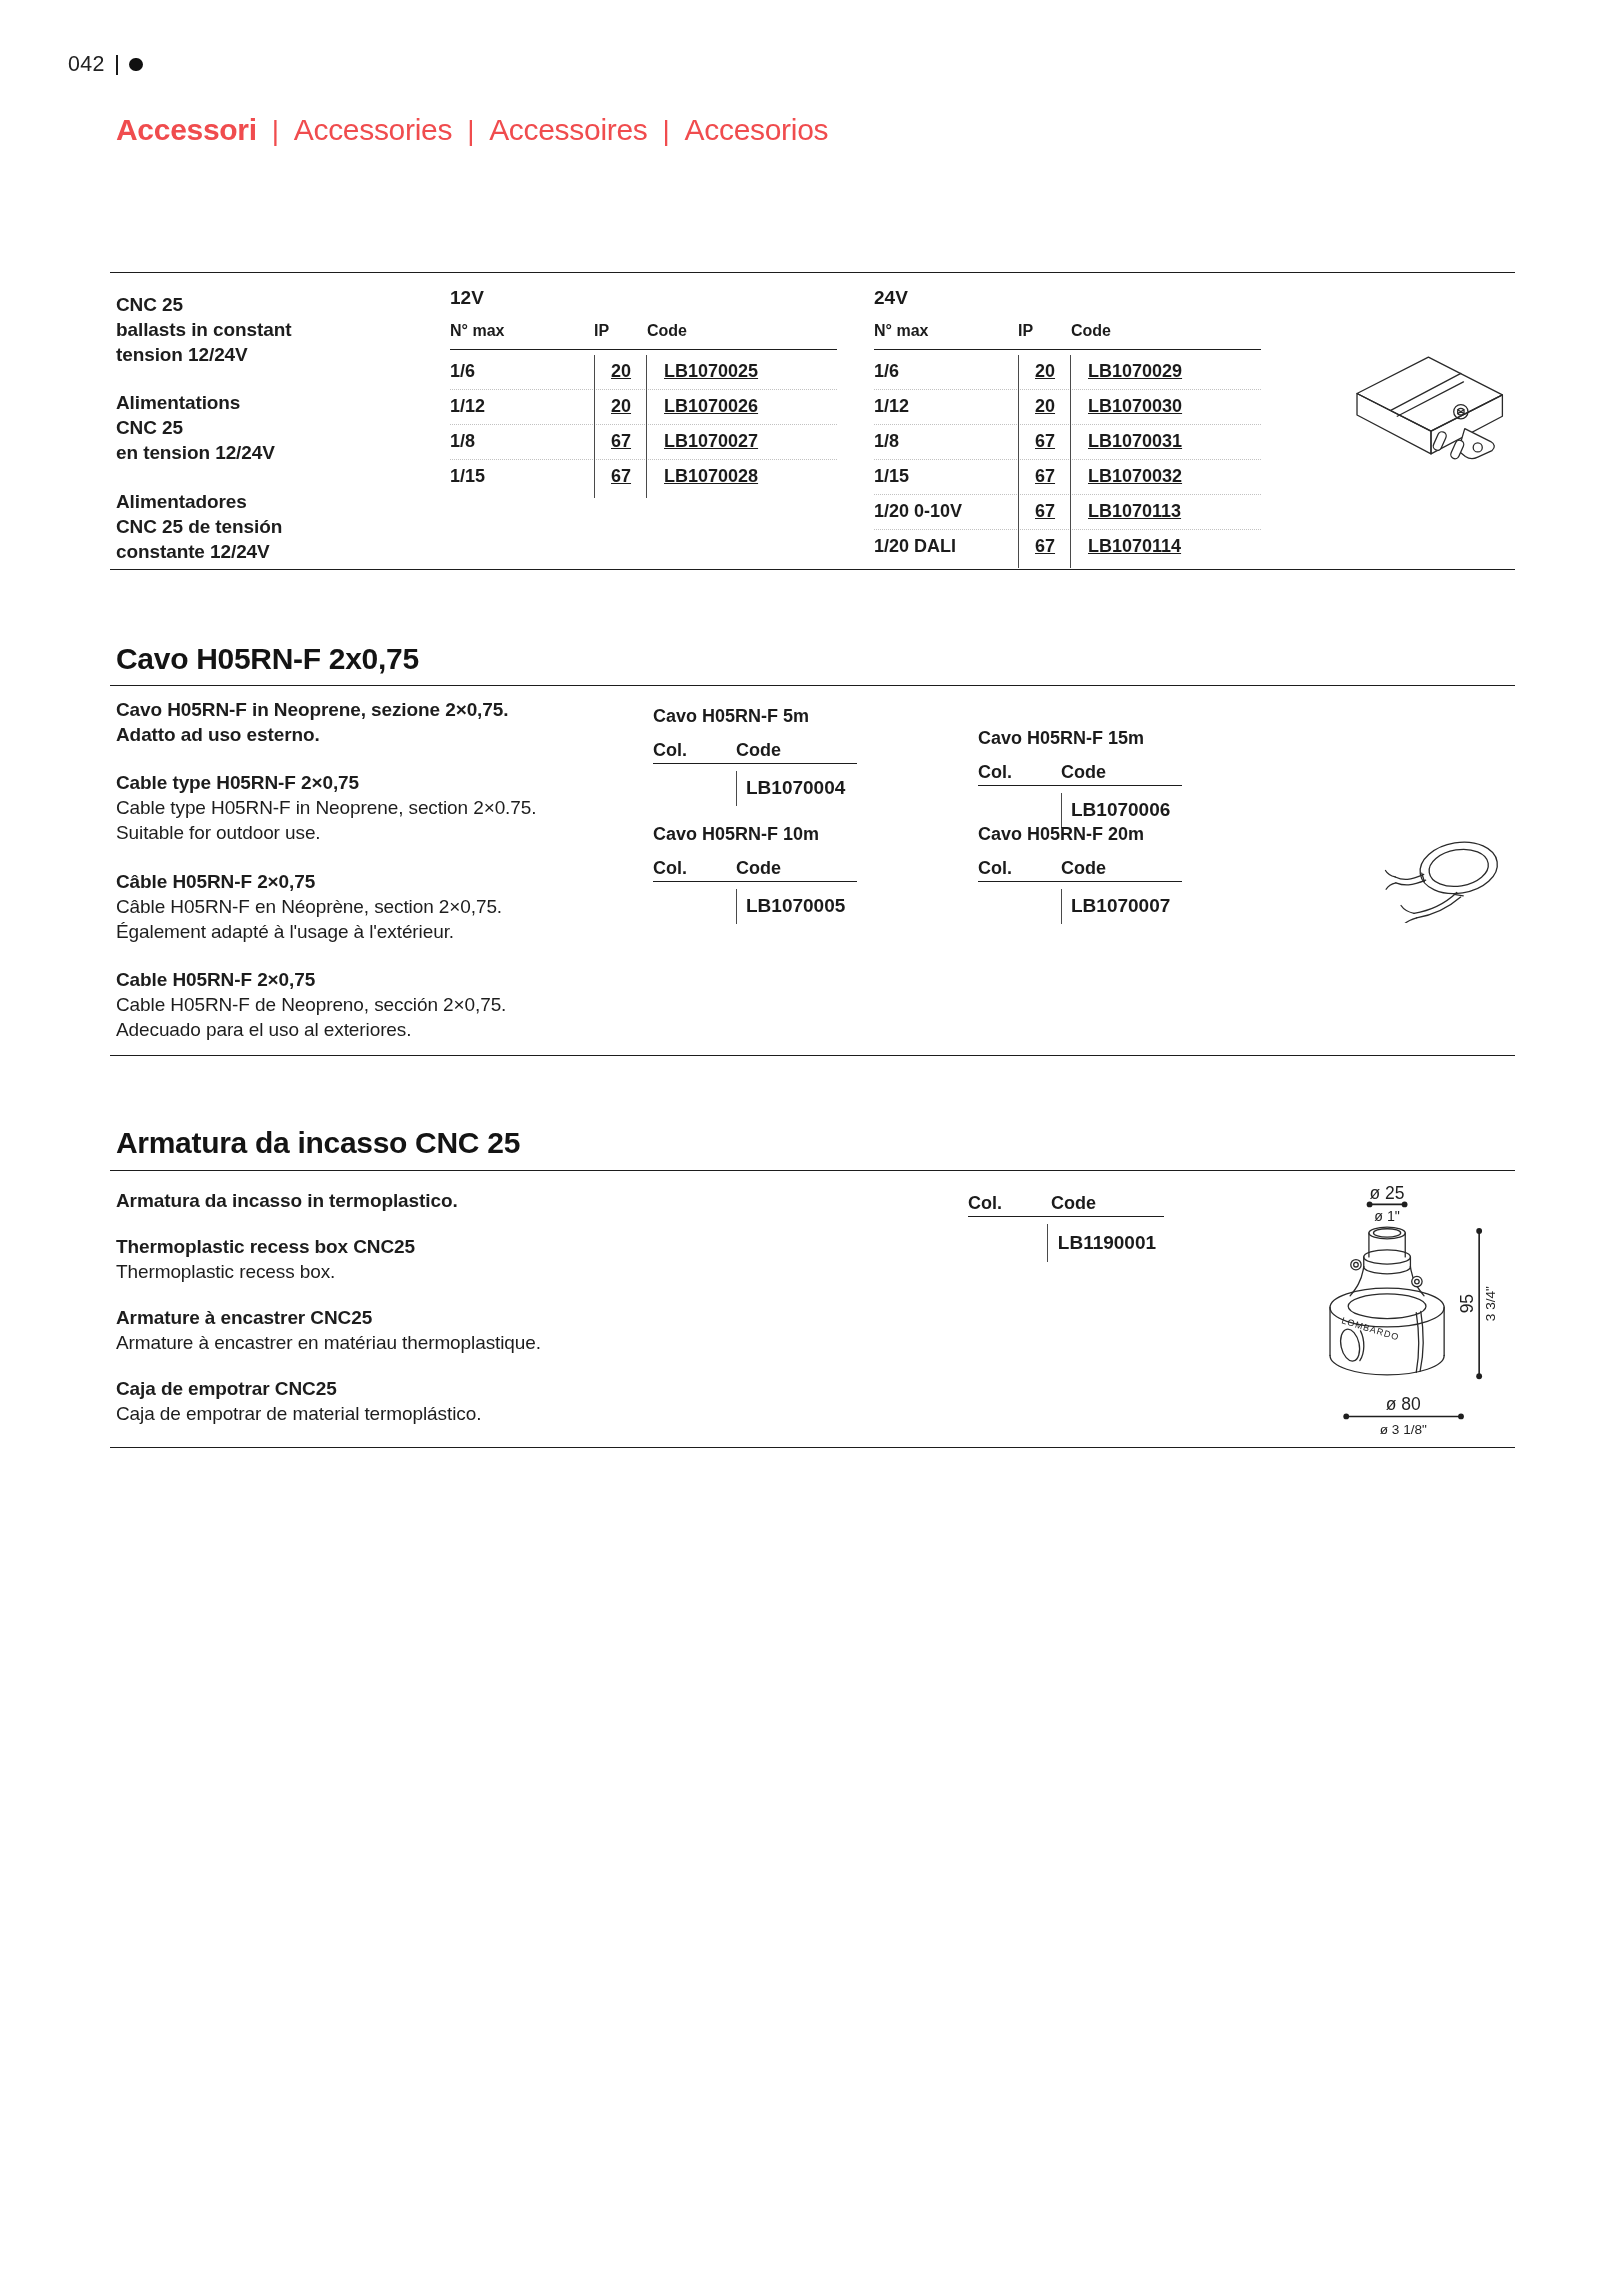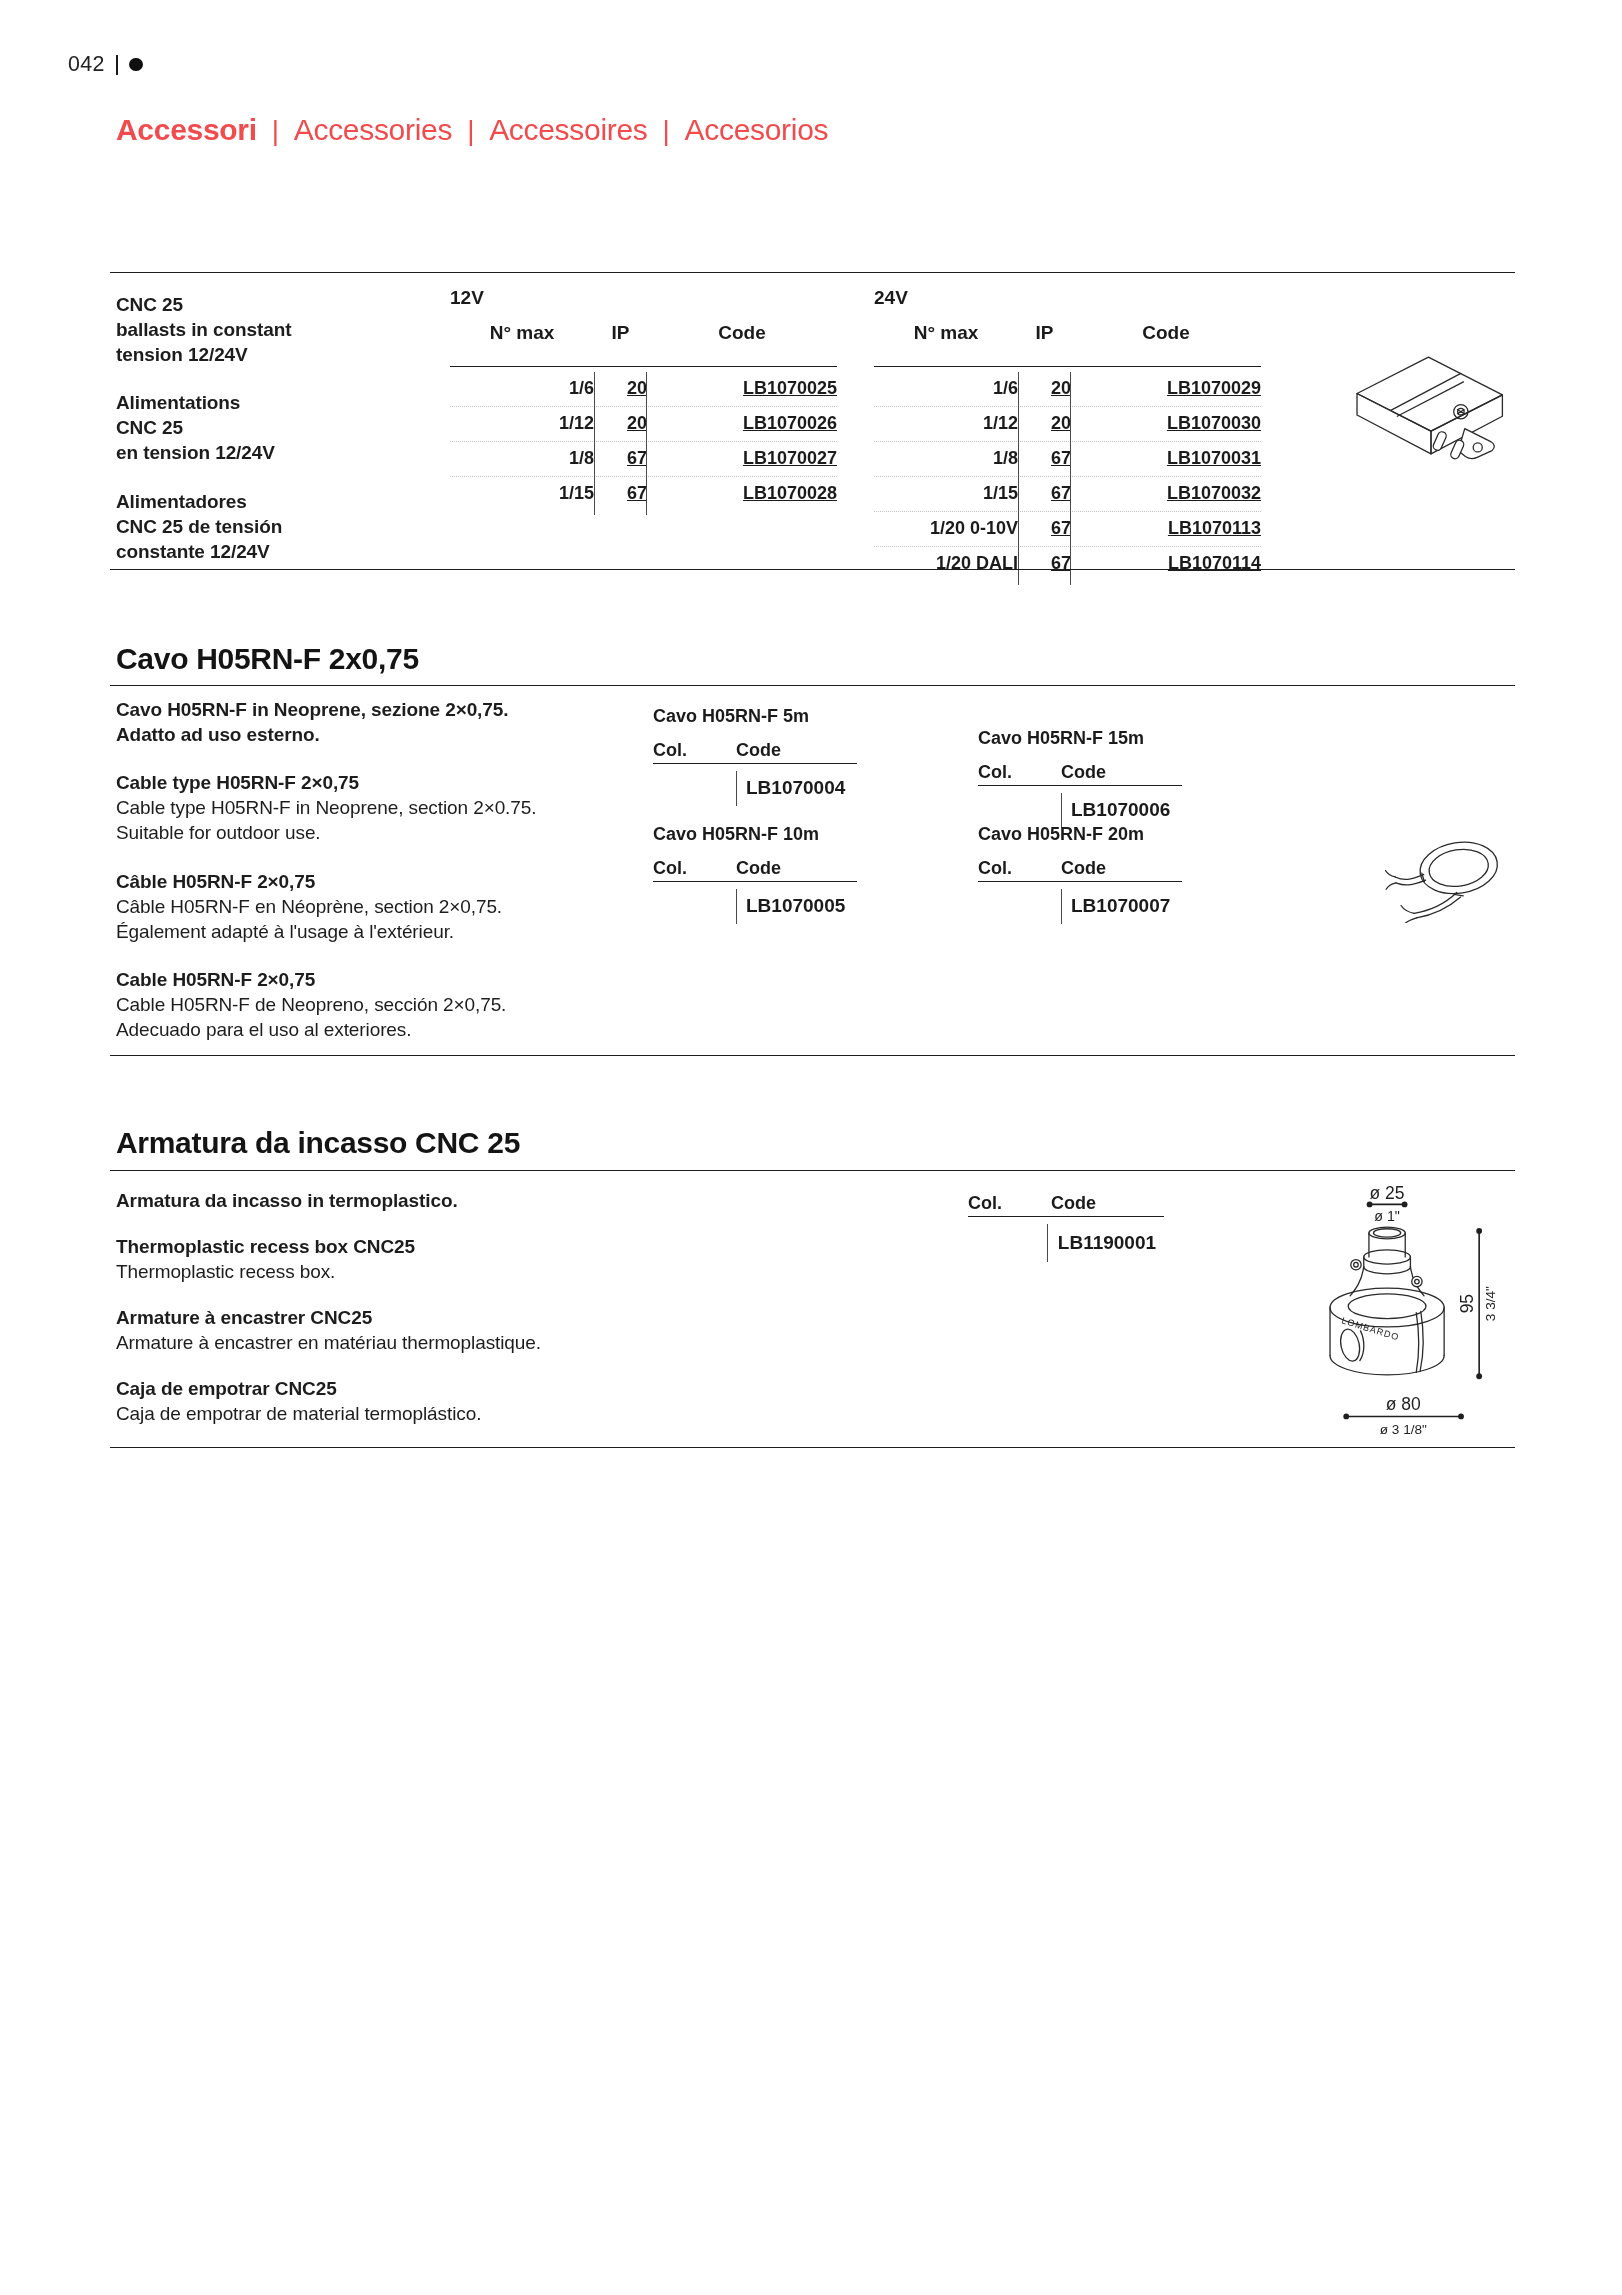--- a/index.html
+++ b/index.html
@@ -20,23 +20,23 @@
   .rule{position:absolute;left:110px;width:1405px;height:1.3px;background:#1d1d1d;}
   .sec-title{position:absolute;left:116px;font-size:30px;font-weight:700;
              letter-spacing:-0.3px;color:#141414;white-space:nowrap;}
   .intro{position:absolute;left:116px;font-size:19px;line-height:25px;letter-spacing:-0.1px;color:#1d1d1d;}
   .intro .blk{margin-bottom:23.4px;}
   .intro .blk3{margin-bottom:21px;}
   .b{font-weight:700;}
   
   .vtable{position:absolute;width:387px;top:287px;}
   .vlabel{font-size:19px;font-weight:700;line-height:21px;margin-bottom:14.3px;}
-  .vhead{display:grid;grid-template-columns:144px 53px 1fr;font-size:19px;font-weight:700;
-         padding-bottom:22px;border-bottom:1.3px solid #1d1d1d;text-align:center;}
-  .vrows{position:relative;padding-top:4.5px;text-align:right;}
+  .vhead{display:grid;grid-template-columns:144px 53px 1fr;font-size:16px;font-weight:700;
+         padding-bottom:9px;border-bottom:1.3px solid #1d1d1d;}
+  .vrows{position:relative;padding-top:4.5px;}
   .vrow{display:grid;grid-template-columns:144px 53px 1fr;height:34px;align-items:center;
         font-size:18px;font-weight:700;}
   .vrow>span:nth-child(2),.vrow>span:nth-child(3){padding-left:17px;text-decoration:underline;}
   .vrow+.vrow{border-top:1.3px dotted #c2c2c2;}
   .vline{position:absolute;top:5.2px;bottom:-3.9px;width:1.3px;background:#4a4a4a;}
   
   .mtable{position:absolute;width:204px;}
   .mname{font-size:18px;font-weight:700;line-height:21px;margin-bottom:13px;white-space:nowrap;}
   .mhead{display:grid;grid-template-columns:83px 1fr;font-size:18px;font-weight:700;
          padding-bottom:2px;border-bottom:1.3px solid #1d1d1d;}

